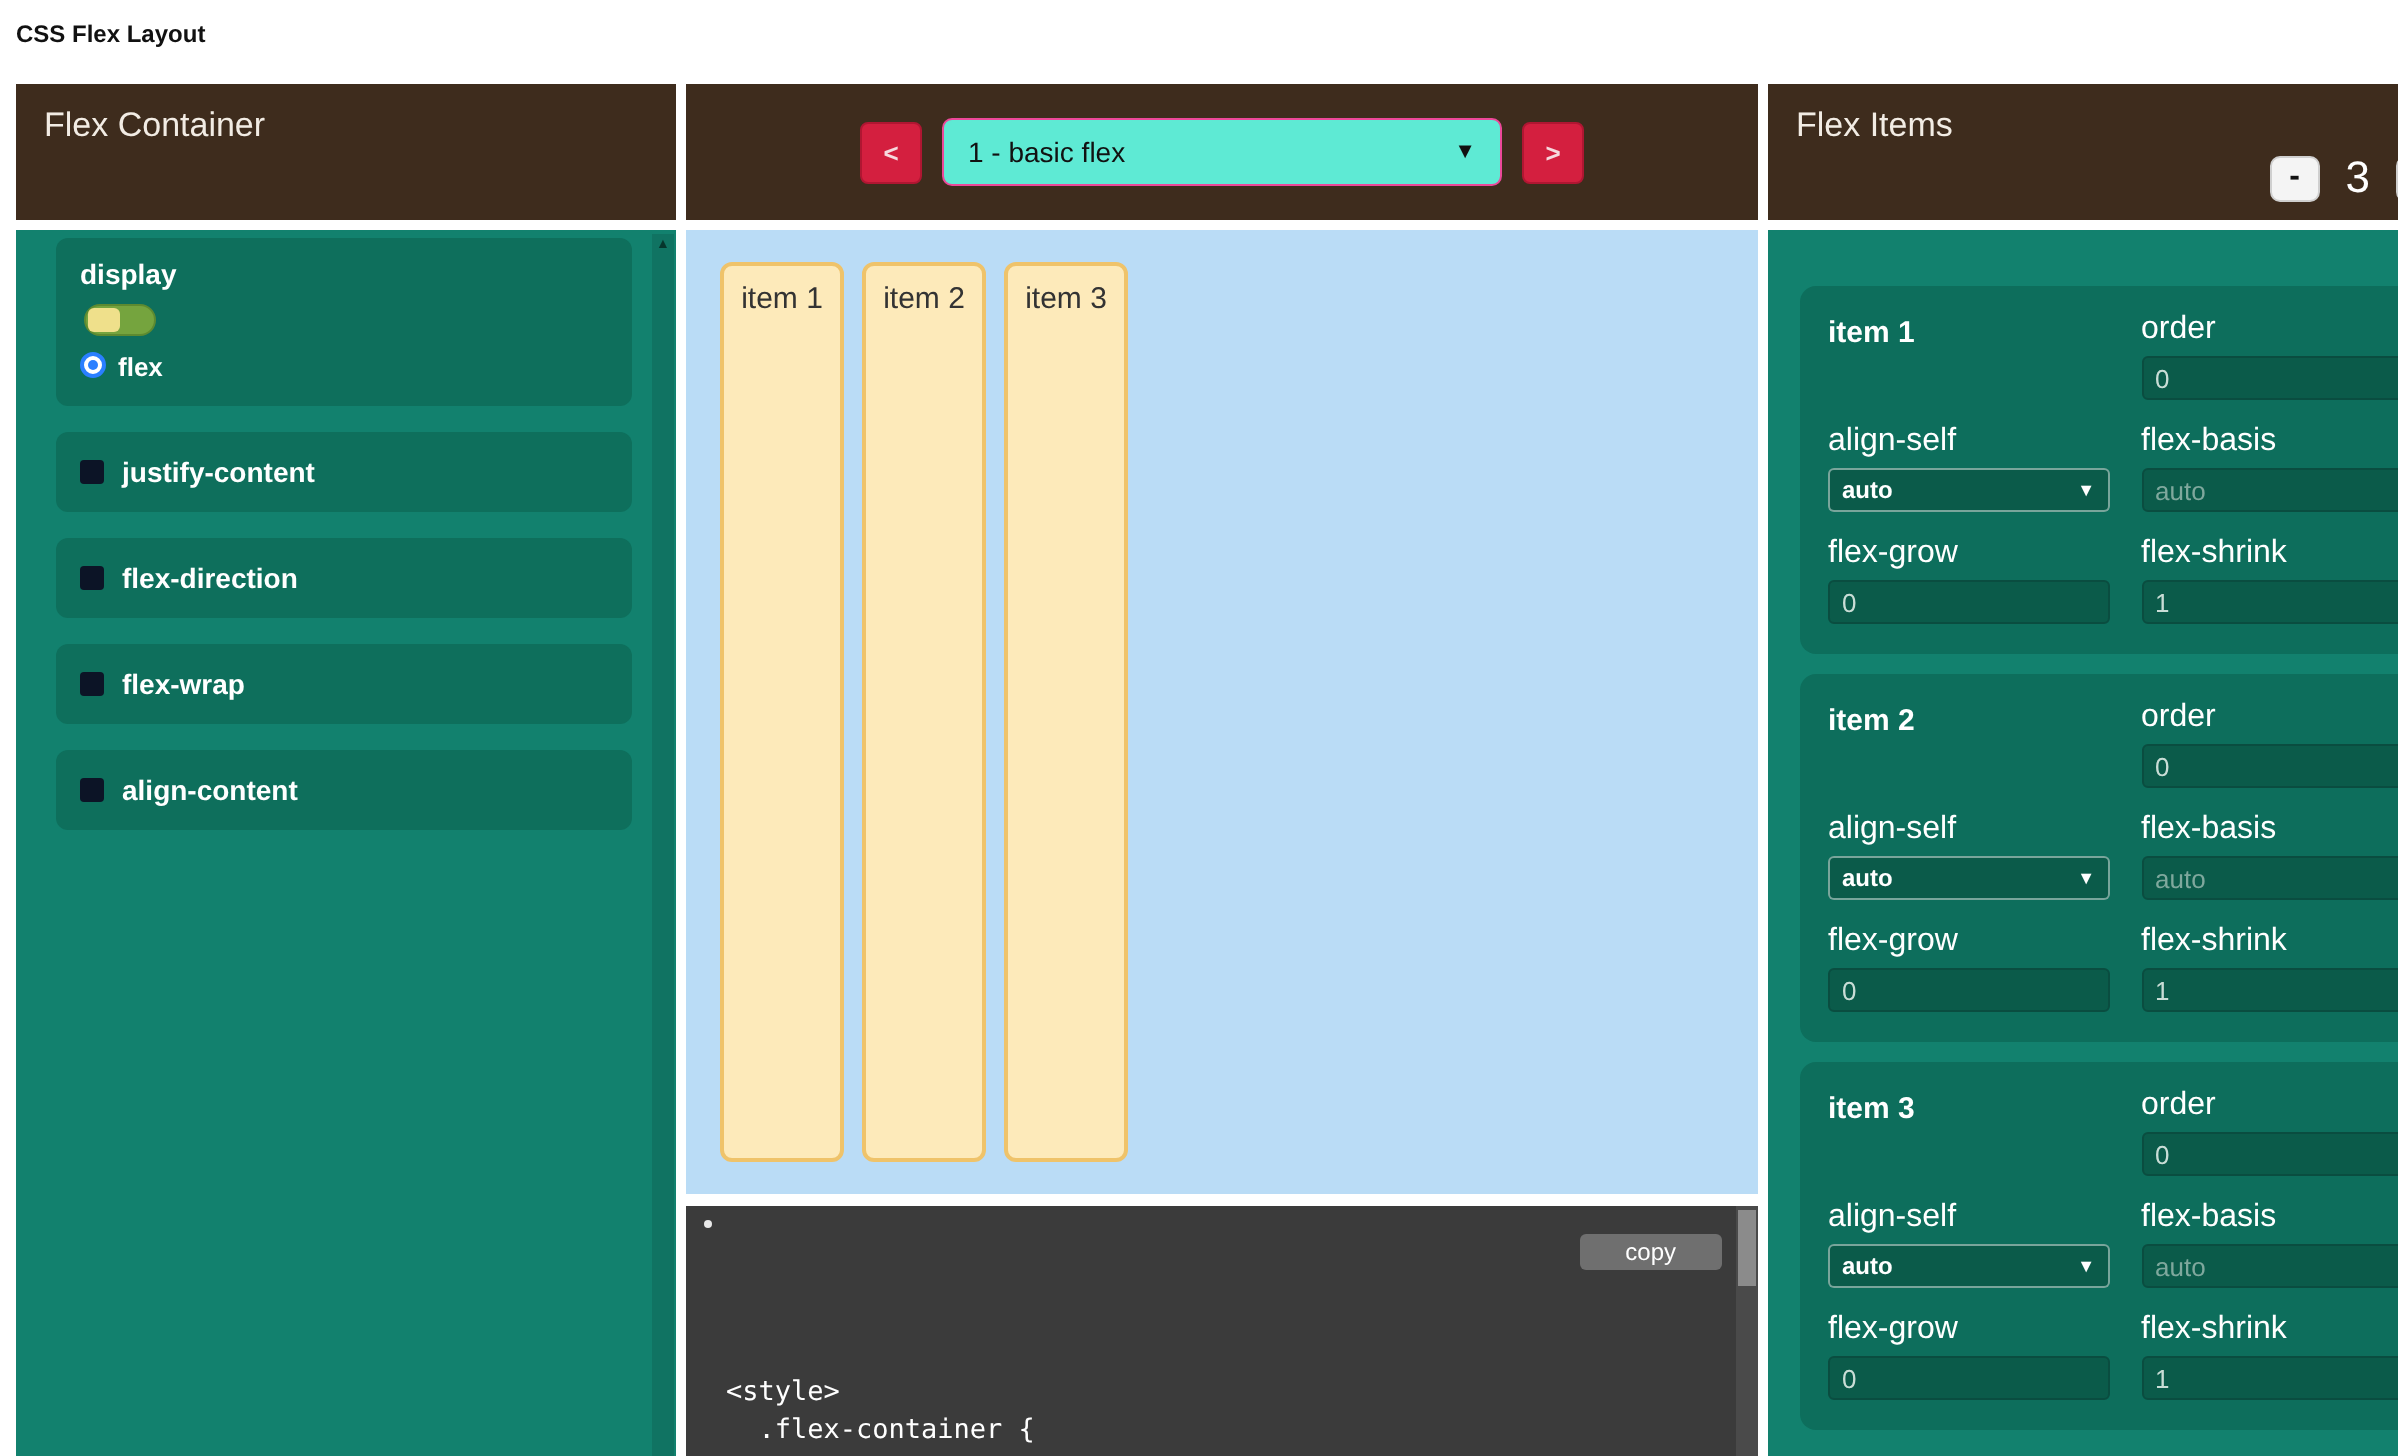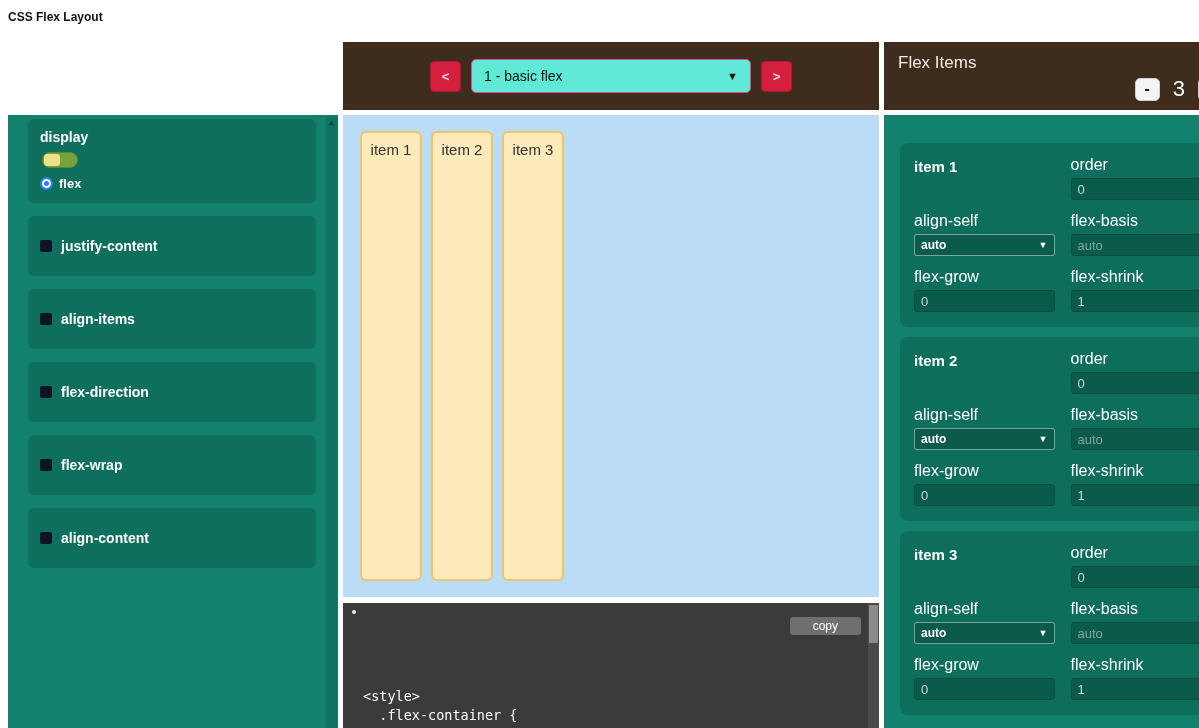--- a/index.html
+++ b/index.html
@@ -25,28 +25,28 @@
 
   
   .left-content { position: absolute; inset: 0; padding: 4px 22px 0 20px; }
   .card { background: #0e6f5c; border-radius: 6px; margin-bottom: 13px; }
   .display-card { padding: 10px 12px 12px 12px; }
   .display-card .lbl { font-size: 14px; font-weight: bold; color: #fff; }
   .toggle { position: relative; width: 36px; height: 16px; background: #75a43e; border: 1px solid #5d8a30;
             border-radius: 8px; margin: 7px 0 8px 2px; cursor: pointer; }
   .toggle .knob { position: absolute; left: 1px; top: 1px; width: 16px; height: 12px;
                   background: #efe08b; border-radius: 3px; }
-  .radio-row { display: flex; align-items: center; gap: 6px; }
+  .radio-row { display: flex; align-items: flex-start; gap: 6px; }
   .radio { width: 13px; height: 13px; border: 2px solid #2a7fff; border-radius: 50%;
            position: relative; background: #fff; cursor: pointer; }
   .radio::after { content: ""; position: absolute; left: 2px; top: 2px; width: 5px; height: 5px;
                   border-radius: 50%; background: #2a7fff; }
   .radio-lbl { font-size: 13px; font-weight: bold; color: #fff; }
 
-  .opt-card { padding: 14px 12px; display: flex; align-items: center; gap: 9px; height: 60px; }
+  .opt-card { padding: 14px 12px; display: flex; align-items: center; gap: 9px; height: 40px; }
   .checkbox { width: 12px; height: 12px; background: #0c1426; border-radius: 2px; flex: 0 0 auto; cursor: pointer; }
   .opt-lbl { font-size: 14px; font-weight: bold; color: #fff; }
 
   
   .mid-header { height: 68px; background: #3e2c1d; display: flex; align-items: center;
                 justify-content: center; gap: 10px; }
   .nav-btn { width: 31px; height: 31px; background: #d41f3f; border: 1px solid #b01632; border-radius: 4px;
              color: #f6d9de; font-size: 13px; font-weight: bold; display: flex; align-items: center;
              justify-content: center; cursor: pointer; }
   .example-select { width: 280px; height: 34px; background: #5eead4; border: 1px solid #ec4899;
@@ -91,40 +91,37 @@
              border-radius: 3px; color: #fff; font-size: 12px; font-weight: bold; display: flex;
              align-items: center; justify-content: space-between; padding: 0 6px; cursor: pointer; }
   .tselect .sel-arrow { font-size: 9px; color: #fff; }
 </style>
 </head>
 <body>
 
 <div class="page-title">CSS Flex Layout</div>
 
 <div class="panel panel-left">
+  <div class="panel-header">Flex Container</div>
   <div class="panel-body">
     <div class="left-content">
       <div class="card display-card">
         <div class="lbl">display</div>
         <div class="toggle">
             <div class="knob"></div>
           </div>
         <div class="radio-row">
           <div class="radio"></div>
           <span class="radio-lbl">flex</span>
         </div>
       </div>
 
       <div class="card opt-card">
         <div class="checkbox"></div>
         <span class="opt-lbl">justify-content</span>
-      </div>
-      <div class="card opt-card">
-        <div class="checkbox"></div>
-        <span class="opt-lbl">align-items</span>
       </div>
       <div class="card opt-card">
         <div class="checkbox"></div>
         <span class="opt-lbl">flex-direction</span>
       </div>
       <div class="card opt-card">
         <div class="checkbox"></div>
         <span class="opt-lbl">flex-wrap</span>
       </div>
       <div class="card opt-card">

